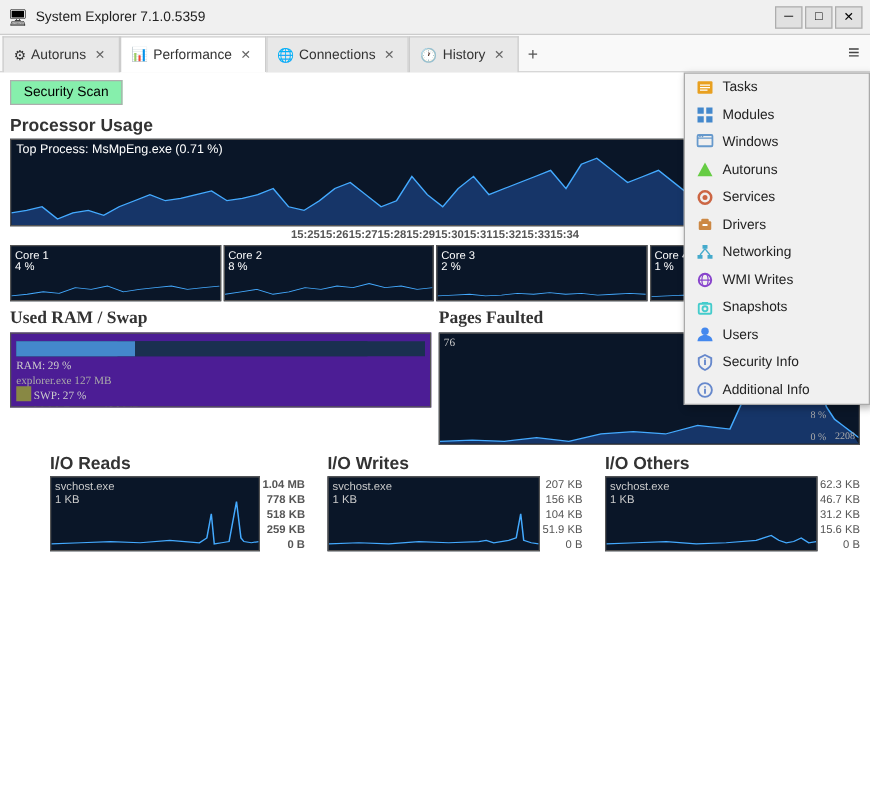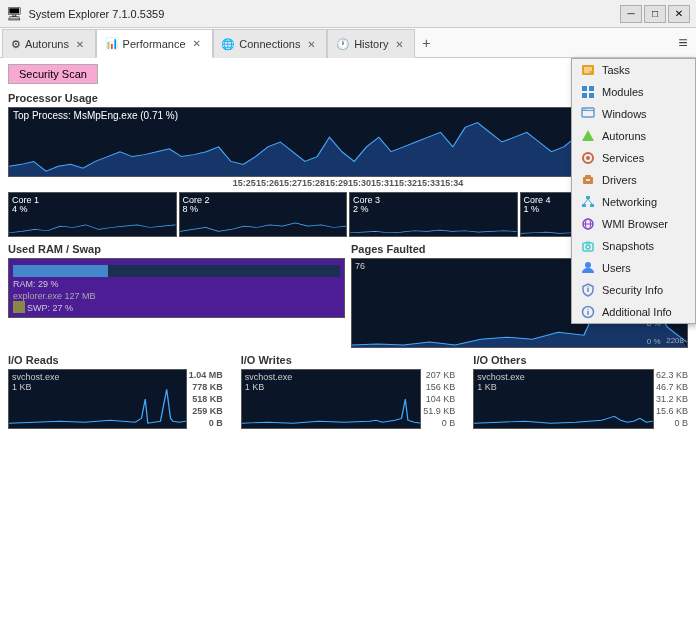--- a/index.html
+++ b/index.html
@@ -84,32 +84,32 @@
     .main-content {
       background: #fff;
       padding: 6px 8px;
       position: relative;
       height: calc(642px - 58px);
       overflow: hidden;
     }
 
     
     .security-scan-btn {
-      background: #f9a8d4;
+      background: #86efac;
       border: 1px solid #adadad;
       padding: 3px 10px;
       cursor: pointer;
       font-size: 11px;
       margin-bottom: 8px;
       display: inline-block;
     }
 
     
     .section-title {
-      font-size: 11px;
+      font-size: 14px;
       font-weight: bold;
       color: #333;
       margin-bottom: 3px;
     }
 
     
     .processor-section { margin-bottom: 6px; }
     .processor-chart {
       height: 70px;
       width: 100%;
@@ -163,20 +163,21 @@
       top: 11px;
       left: 3px;
     }
 
     
     .middle-row {
       display: grid;
       grid-template-columns: 1fr 1fr;
       gap: 6px;
       margin-bottom: 6px;
+      font-family: Liberation Serif, serif;
     }
     .ram-section {}
     .pages-section {}
     .ram-chart {
       background: #4c1d95;
       border: 1px solid #555;
       height: 60px;
       position: relative;
       overflow: hidden;
     }
@@ -187,20 +188,21 @@
       height: 65px;
       position: relative;
       overflow: hidden;
     }
 
     
     .io-row {
       display: grid;
       grid-template-columns: 1fr 1fr 1fr;
       gap: 18px;
+      margin-left: 32px;
     }
     .io-section {}
     .io-chart {
       background: #0a1628;
       border: 1px solid #555;
       height: 55px;
       position: relative;
       overflow: hidden;
     }
     .io-values {
@@ -215,21 +217,21 @@
       position: absolute;
       top: 0; left: 0;
       width: 100%; height: 100%;
     }
 
     
     .dropdown-menu {
       position: absolute;
       top: 30px;
       right: 0;
-      width: 125px;
+      width: 149px;
       background: #f0f0f0;
       border: 1px solid #aaa;
       box-shadow: 2px 2px 6px rgba(0,0,0,0.3);
       z-index: 100;
     }
     .menu-item {
       display: flex;
       align-items: center;
       gap: 6px;
       padding: 3px 8px;
@@ -363,21 +365,21 @@
       <span>Networking</span>
     </div>
     <div class="menu-item">
       <span class="menu-item-icon">
         <svg width="14" height="14" viewBox="0 0 14 14">
             <circle cx="7" cy="7" r="5" fill="none" stroke="#8844cc" stroke-width="1.5"></circle>
             <ellipse cx="7" cy="7" rx="2.5" ry="5" fill="none" stroke="#8844cc" stroke-width="1"></ellipse>
             <line x1="2" y1="7" x2="12" y2="7" stroke="#8844cc" stroke-width="1"></line>
           </svg>
       </span>
-      <span>WMI Browser</span>
+      <span>WMI Writes</span>
     </div>
     <div class="menu-item">
       <span class="menu-item-icon">
         <svg width="14" height="14" viewBox="0 0 14 14">
             <rect x="2" y="4" width="10" height="8" rx="1" fill="none" stroke="#44cccc" stroke-width="1.5"></rect>
             <circle cx="7" cy="8" r="2" fill="none" stroke="#44cccc" stroke-width="1.5"></circle>
             <path d="M5 4V3h4v1" stroke="#44cccc" stroke-width="1" fill="none"></path>
           </svg>
       </span>
       <span>Snapshots</span>

